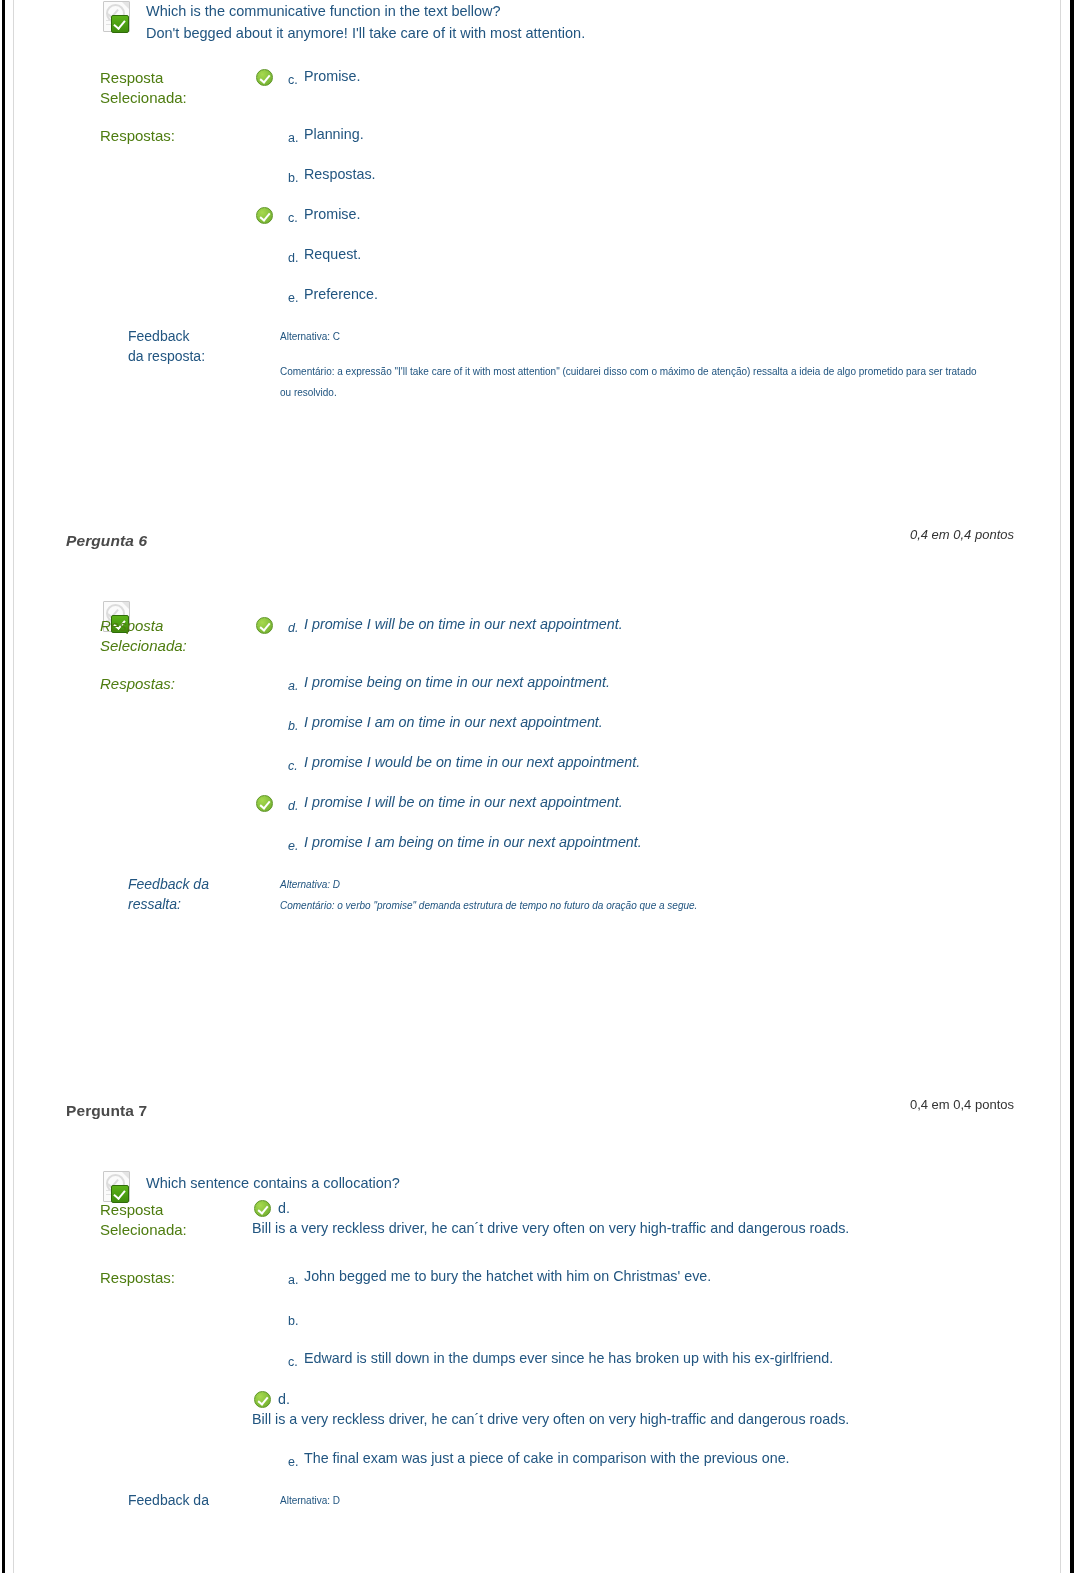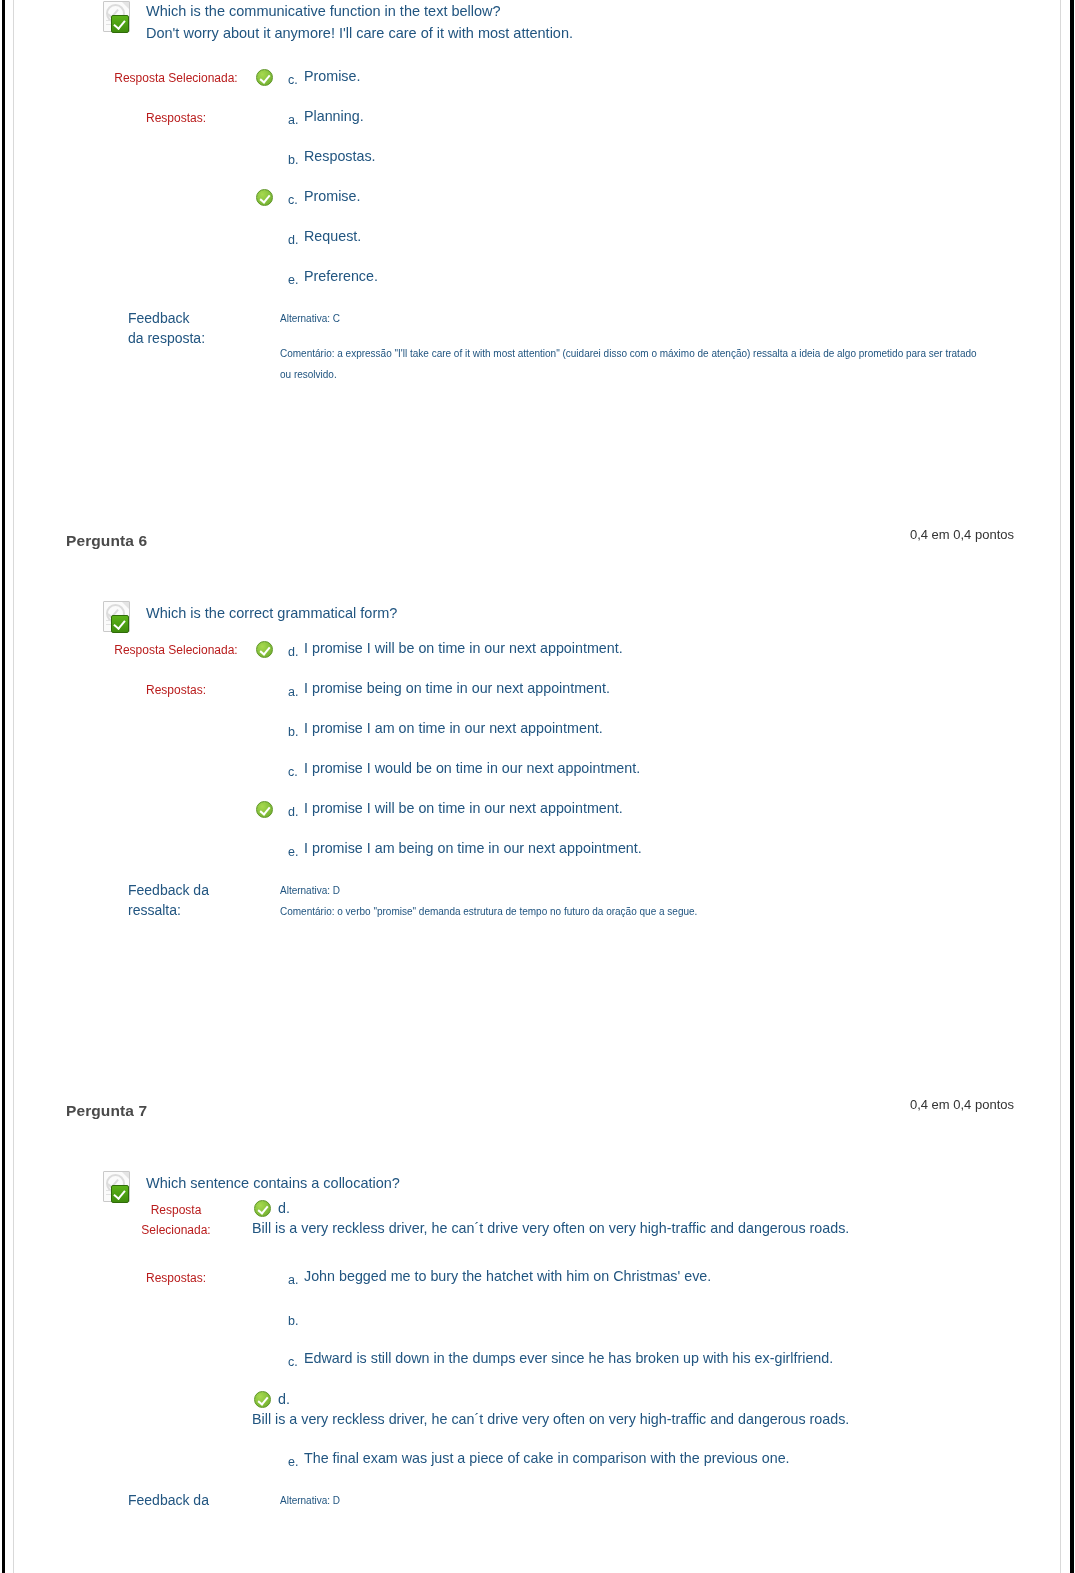--- a/index.html
+++ b/index.html
@@ -150,25 +150,24 @@
   .q-prompt .line2 { display: block; }
 
   
   .row {
     display: flex;
     align-items: flex-start;
   }
   .row-label {
     width: 152px;
     flex: 0 0 152px;
-    font-size: 12px;
-    color: #b91c1c;
+    font-size: 15px;
+    color: #4d7c0f;
     line-height: 20px;
     padding-top: 2px;
-    text-align: center;
   }
   .row-answers {
     flex: 1 1 auto;
     position: relative;
   }
 
   .ans {
     position: relative;
     padding-left: 52px;
     min-height: 24px;
@@ -263,21 +262,21 @@
       <div class="q-body" style="position:relative;">
         <div class="doc-icon" style="left:86px; top:0px;">
           <div class="sheet"></div>
           <div class="ring"></div>
           <div class="ring-tick"></div>
           <div class="lines"></div>
           <div class="badge"></div>
         </div>
         <div class="q-prompt" style="margin-left:46px; padding-top:0;">
           <span class="line2">Which is the communicative function in the text bellow?</span>
-          <span class="line2">Don't worry about it anymore! I'll care care of it with most attention.</span>
+          <span class="line2">Don't begged about it anymore! I'll take care of it with most attention.</span>
         </div>
       </div>
 
       <div style="height:22px;"></div>
 
       <div class="q-body">
         <div class="row">
           <div class="row-label">Resposta Selecionada:</div>
           <div class="row-answers">
             <div class="ans">
@@ -326,39 +325,36 @@
           </div>
           <div class="fb-body" style="max-width:706px;">
             <span class="fb-alt">Alternativa: C</span>
             <span style="display:block;height:14px"></span>
             <span class="fb-comment">Comentário: a expressão "I'll take care of it with most attention" (cuidarei disso com o máximo de atenção) ressalta a ideia de algo prometido para ser tratado ou resolvido.</span>
           </div>
         </div>
       </div>
     </div>
 
-    <div style="position:absolute; left:0; top:522px; width:1046px;">
+    <div style="position:absolute; left:0; top:522px; width:1046px;font-style:italic;">
       <div class="q-header">
         <div class="q-title">Pergunta 6</div>
         <div class="q-points">0,4 em 0,4 pontos</div>
       </div>
 
       <div style="height:38px;"></div>
 
       <div class="q-body" style="position:relative;">
         <div class="doc-icon" style="left:86px; top:0px;">
           <div class="sheet"></div>
           <div class="ring"></div>
           <div class="ring-tick"></div>
           <div class="lines"></div>
           <div class="badge"></div>
         </div>
-        <div class="q-prompt" style="margin-left:46px;">
-          <span class="line2">Which is the correct grammatical form?</span>
-        </div>
       </div>
 
       <div style="height:14px;"></div>
 
       <div class="q-body">
         <div class="row">
           <div class="row-label">Resposta Selecionada:</div>
           <div class="row-answers">
             <div class="ans">
               <span class="tick"></span>

